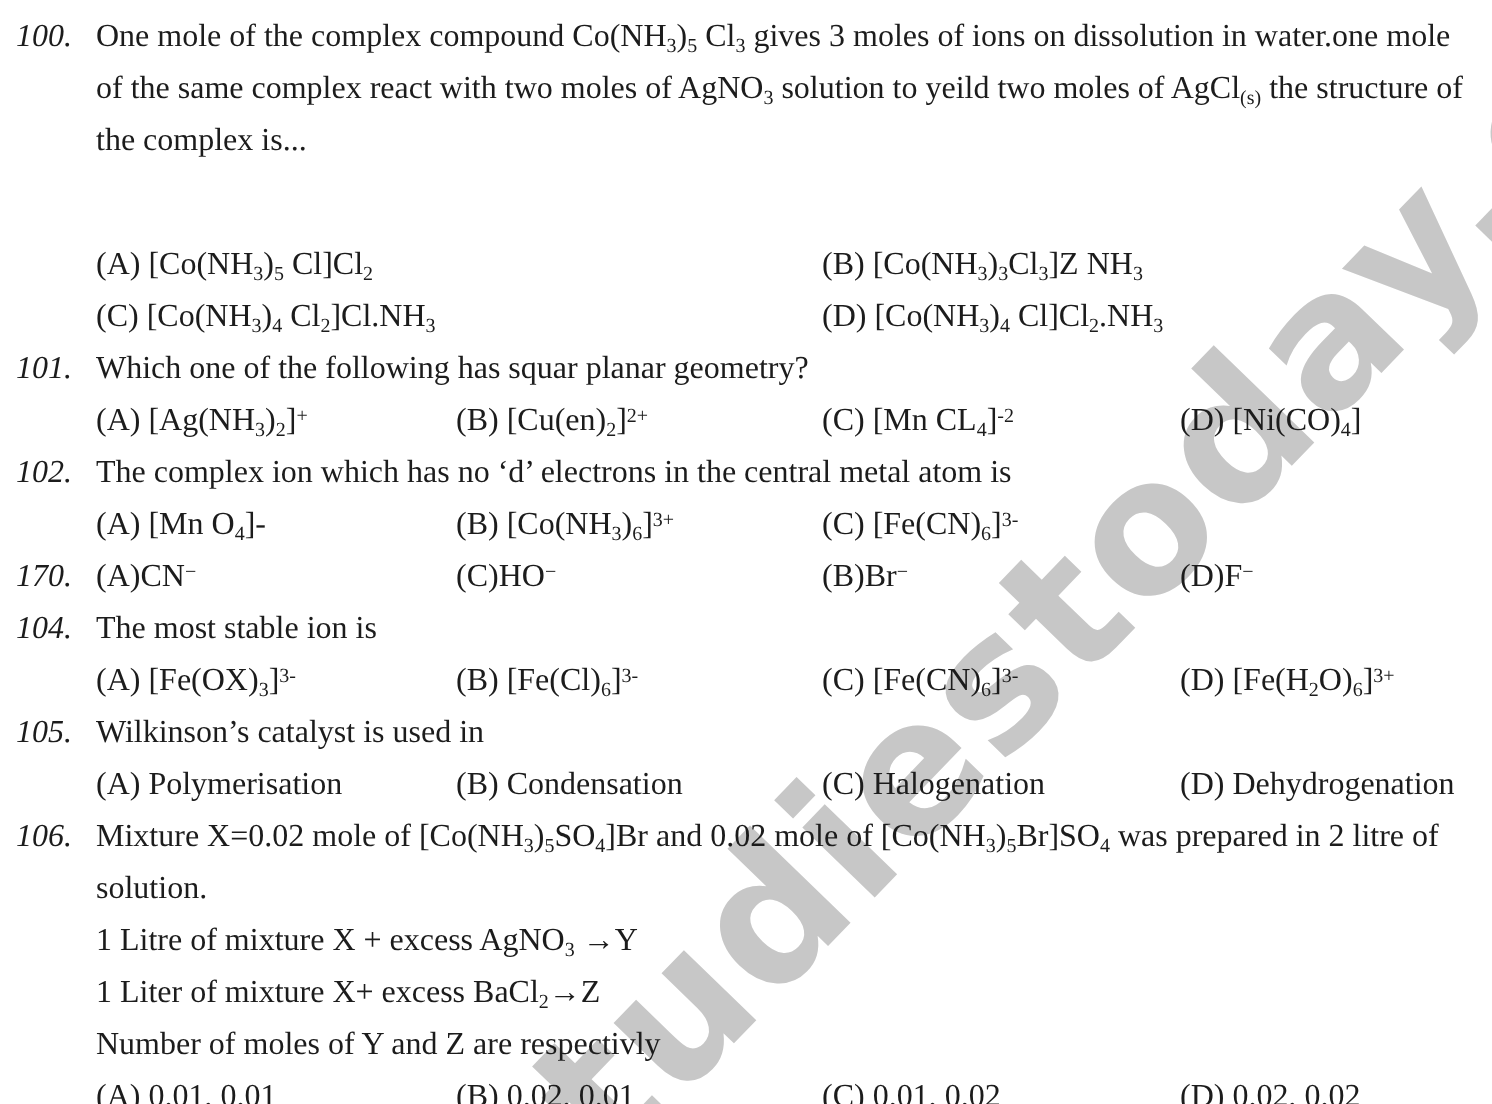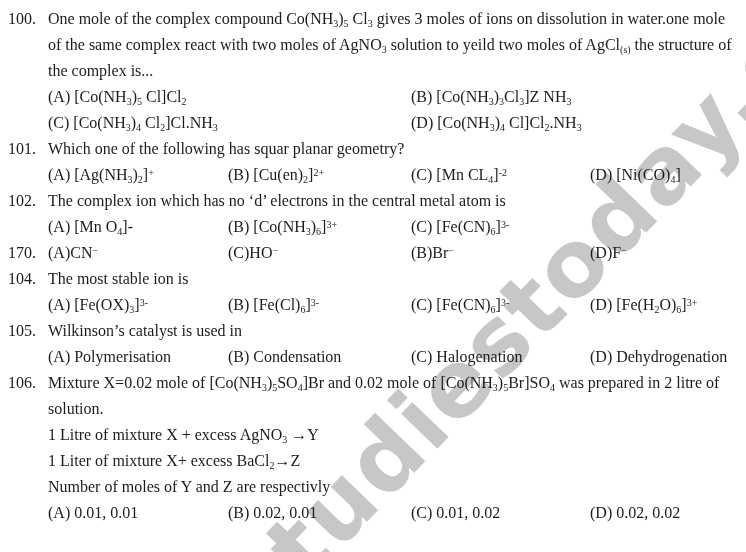--- a/index.html
+++ b/index.html
@@ -23,26 +23,26 @@
     font-family:"DejaVu Sans", sans-serif;
     font-size:92px;
     font-weight:bold;
     letter-spacing:2px;
     white-space:nowrap;
     z-index:0;
     pointer-events:none;
   }
   .content{position:relative;z-index:1;}
   .question{display:flex;}
-  .qnum{flex:0 0 40px;}
+  .qnum{flex:0 0 40px;font-style:italic;}
   .qbody{flex:1 1 auto;min-width:0;}
   .qtext,.subline{margin:0;}
   .opts{display:grid;margin:0;}
   .opts.cols4{grid-template-columns:180px 183px 179px 1fr;}
-  .opts.cols2{grid-template-columns:363px 1fr;}
+  .opts.cols2{grid-template-columns:363px 1fr;margin-top:36px;}
   .opt{white-space:nowrap;}
   sub,sup{font-size:10px;line-height:0;}
   sub{position:relative;top:0.30em;vertical-align:baseline;}
   sup{position:relative;top:-0.40em;vertical-align:baseline;}
 </style>
 </head>
 <body>
 
 <div class="page" style="background: rgb(255, 255, 255); color: rgb(28, 28, 28);">
   <div class="watermark" style="color: rgb(199, 199, 199);">studiestoday.com</div>

